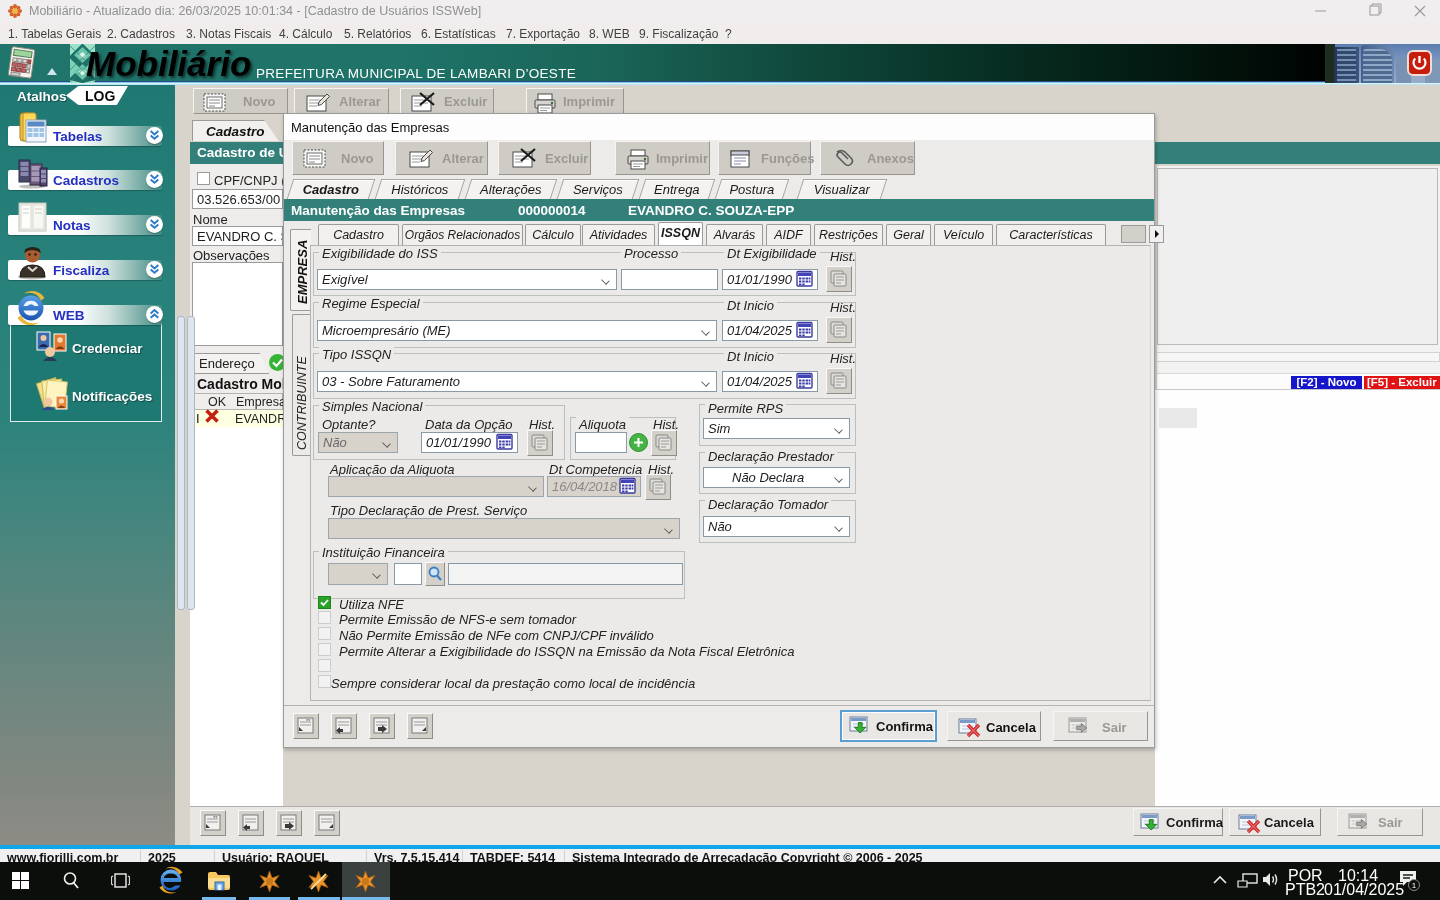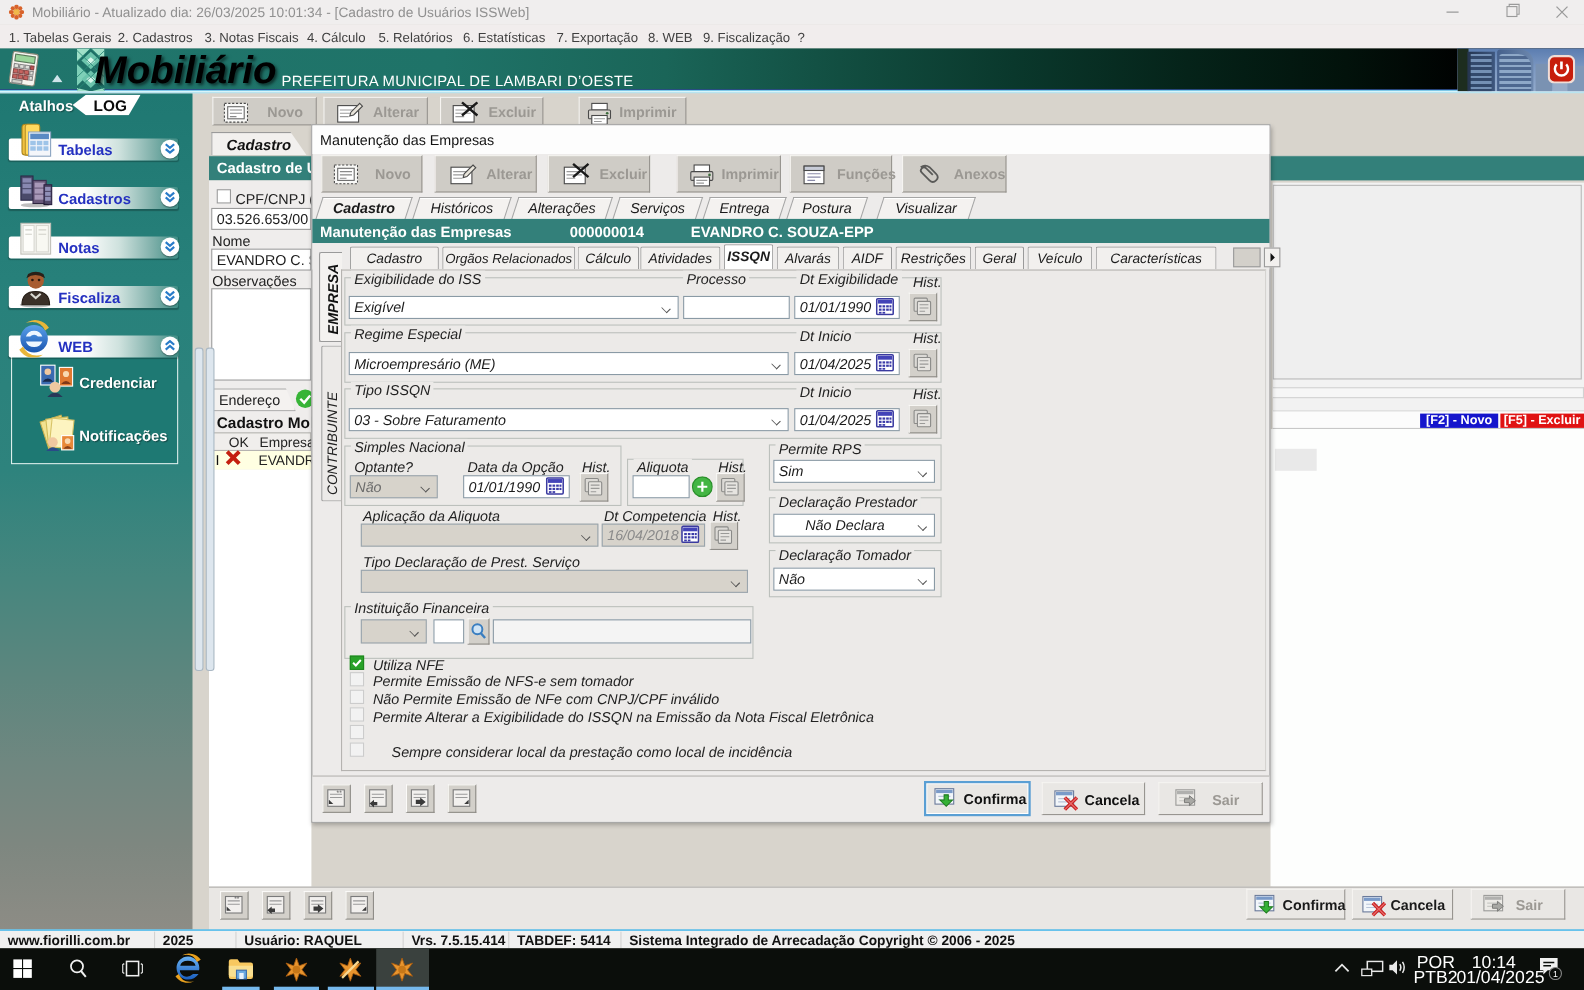--- a/index.html
+++ b/index.html
@@ -43,21 +43,21 @@
 .sq { position:absolute; width:26px; height:26px; background:#d3d0ca; border:1px solid #8f8d88; border-top-color:#fbfaf8; border-left-color:#fbfaf8; }
 .calbtn { position:absolute; width:20px; height:19px; }
 
 .tab1 { position:absolute; height:20px; background:#f4f2f0; border:1px solid #a5a5a5; border-bottom:none; transform:skewX(-18deg); box-shadow:inset 0 1px 0 #fff; }
 .tab1 span { display:block; transform:skewX(18deg); font-size:13px; font-style:italic; color:#1a1a1a; text-align:center; line-height:19px; white-space:nowrap; }
 .tab2 { position:absolute; top:3px; height:21px; background:#f2f0ee; border:1px solid #9a9a9a; border-bottom:none; border-radius:2px 2px 0 0; font-size:12.5px; font-style:italic; color:#1a1a1a; text-align:center; line-height:20px; white-space:nowrap; overflow:hidden; }
 
 .cb { position:absolute; width:13px; height:13px; background:#f2f2f2; border:1px solid #cccccc; }
 .cbg { background:#28a228; border:1px solid #1e851e; }
 
-#statusbar { left:0; top:845px; width:1440px; height:17px; background:#f0f0f0; border-top:1px solid #0ea5e9; font-size:12.5px; font-weight:bold; color:#111; }
+#statusbar { left:0; top:845px; width:1440px; height:17px; background:#f0f0f0; border-top:4px solid #0ea5e9; font-size:12.5px; font-weight:bold; color:#111; }
 #statusbar span { position:absolute; top:2px; white-space:nowrap; }
 #statusbar i { position:absolute; top:1px; width:1px; height:15px; background:#d2d2d2; font-style:normal; }
 
 #taskbar { left:0; top:862px; width:1440px; height:38px; background:#0b0e0b; }
 .tkico { position:absolute; top:862px; }
 .runline { position:absolute; top:897px; height:3px; background:#76b9ed; }
 .trtxt { position:absolute; color:#fff; font-size:16px; white-space:nowrap; }
 </style>
 </head>
 <body>
@@ -872,21 +872,21 @@
     </div>
   <div class="lbl" style="left:339px;top:597px;">Utiliza NFE</div>
   <div class="cb" style="left:318px;top:611px;"></div>
   <div class="lbl" style="left:339px;top:612px;">Permite Emissão de NFS-e sem tomador</div>
   <div class="cb" style="left:318px;top:627px;"></div>
   <div class="lbl" style="left:339px;top:628px;">Não Permite Emissão de NFe com CNPJ/CPF inválido</div>
   <div class="cb" style="left:318px;top:643px;"></div>
   <div class="lbl" style="left:339px;top:644px;">Permite Alterar a Exigibilidade do ISSQN na Emissão da Nota Fiscal Eletrônica</div>
   <div class="cb" style="left:318px;top:659px;"></div>
   <div class="cb" style="left:318px;top:675px;"></div>
-  <div class="lbl" style="left:356px;top:676px;text-align:right;">Sempre considerar local da prestação como local de incidência</div>
+  <div class="lbl" style="left:331px;top:676px;text-align:right;">Sempre considerar local da prestação como local de incidência</div>
 
   <div class="abs" style="left:284px;top:705px;width:870px;height:42px;background:#edebea;border-top:1px solid #b5b3b0;"></div>
   <div class="sq" style="left:293px;top:713px;">
       <svg width="24" height="24" viewBox="0 0 24 24">
         <rect x="4" y="4" width="15" height="15" fill="#f2f0ee" stroke="#7a7a7a"></rect>
         <line x1="6" y1="8" x2="17" y2="8" stroke="#9a9a9a"></line>
         <line x1="6" y1="11" x2="17" y2="11" stroke="#9a9a9a"></line>
         <path d="M9 17 l-4 0 0 -4 z" fill="#3a3a3a"></path>
         <text x="12" y="8.5" font-size="6" fill="#555">**</text>
       </svg>

